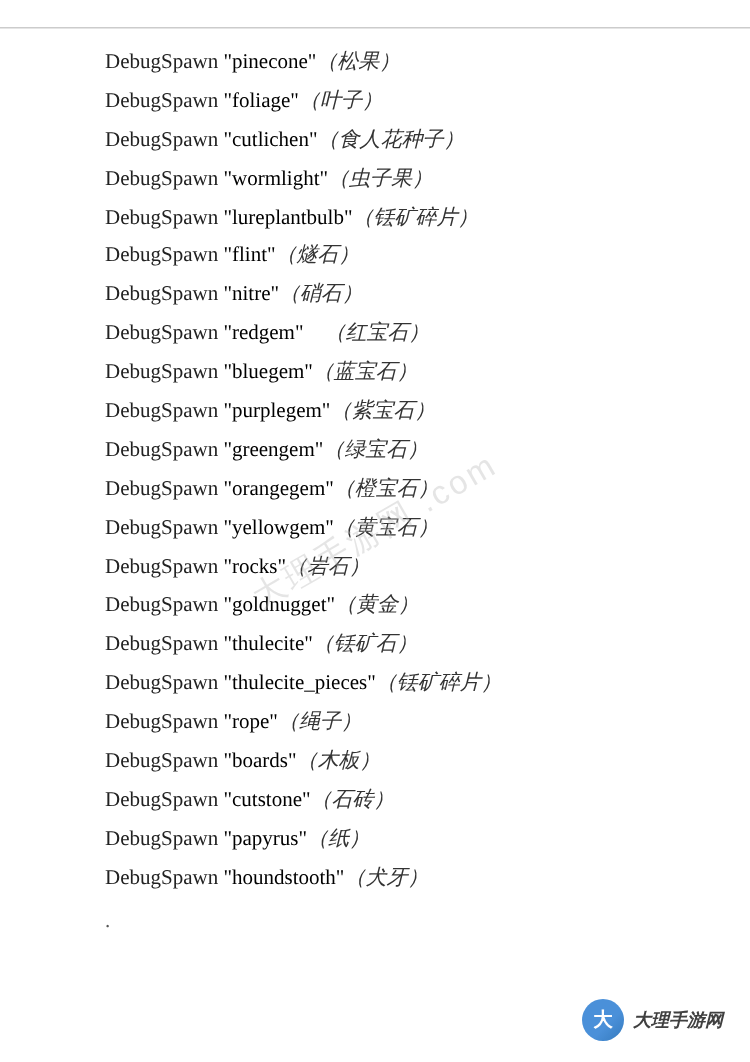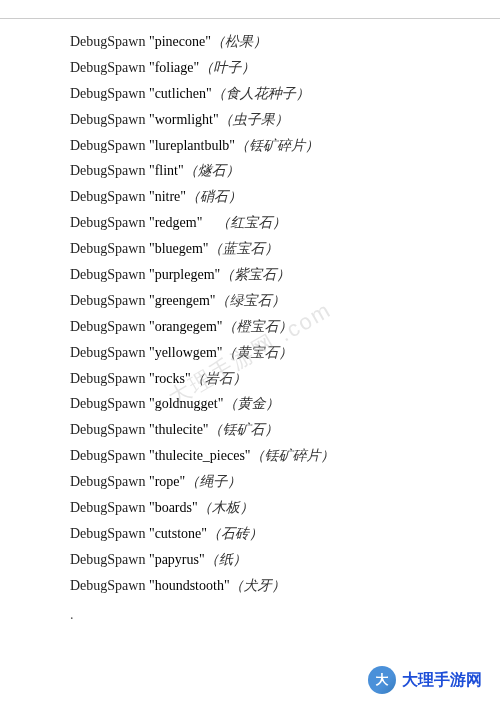--- a/index.html
+++ b/index.html
@@ -85,24 +85,25 @@
       display: flex;
       align-items: center;
       justify-content: center;
       font-size: 13px;
       color: #fff;
       font-weight: bold;
       font-family: Arial, sans-serif;
     }
 
     .logo-text {
-      font-size: 16px;
-      color: #1d4ed8;
+      font-size: 12px;
+      color: #404040;
       font-family: "SimHei", "黑体", sans-serif;
       font-weight: bold;
+      font-style: italic;
     }
   </style>
 </head>
 <body>
 
 <div class="top-divider"></div>
 
 <div class="watermark">大理手游网 .com</div>
 
 <div class="content">

